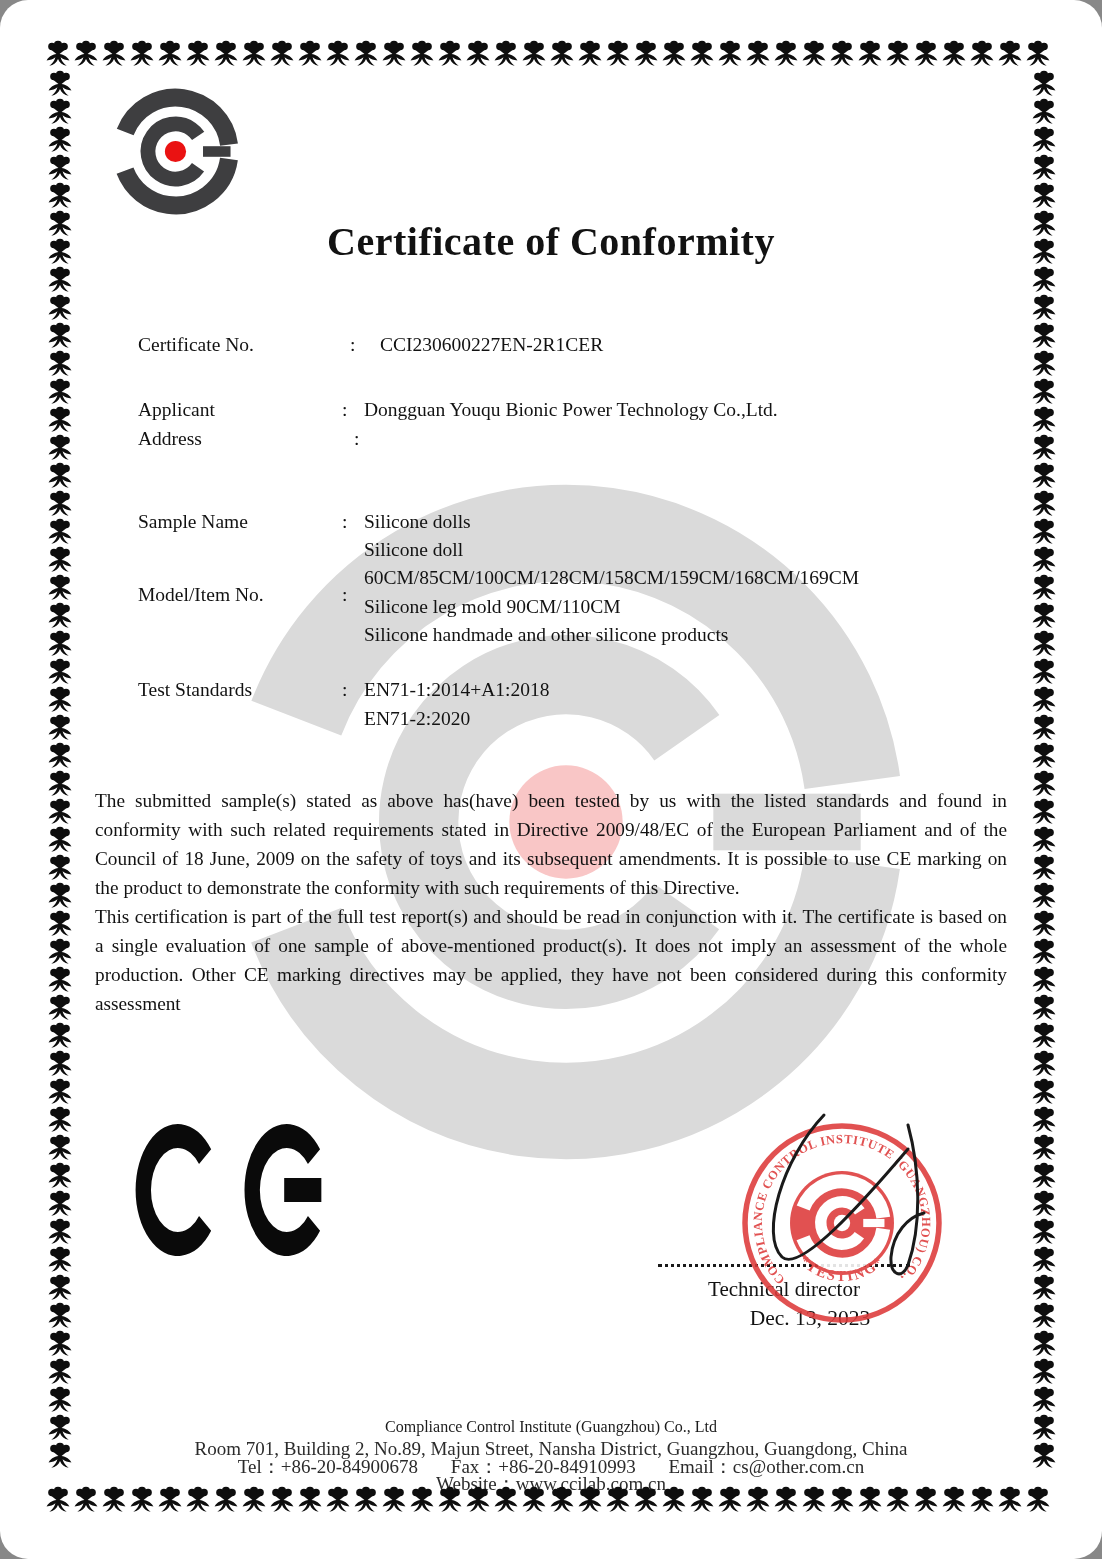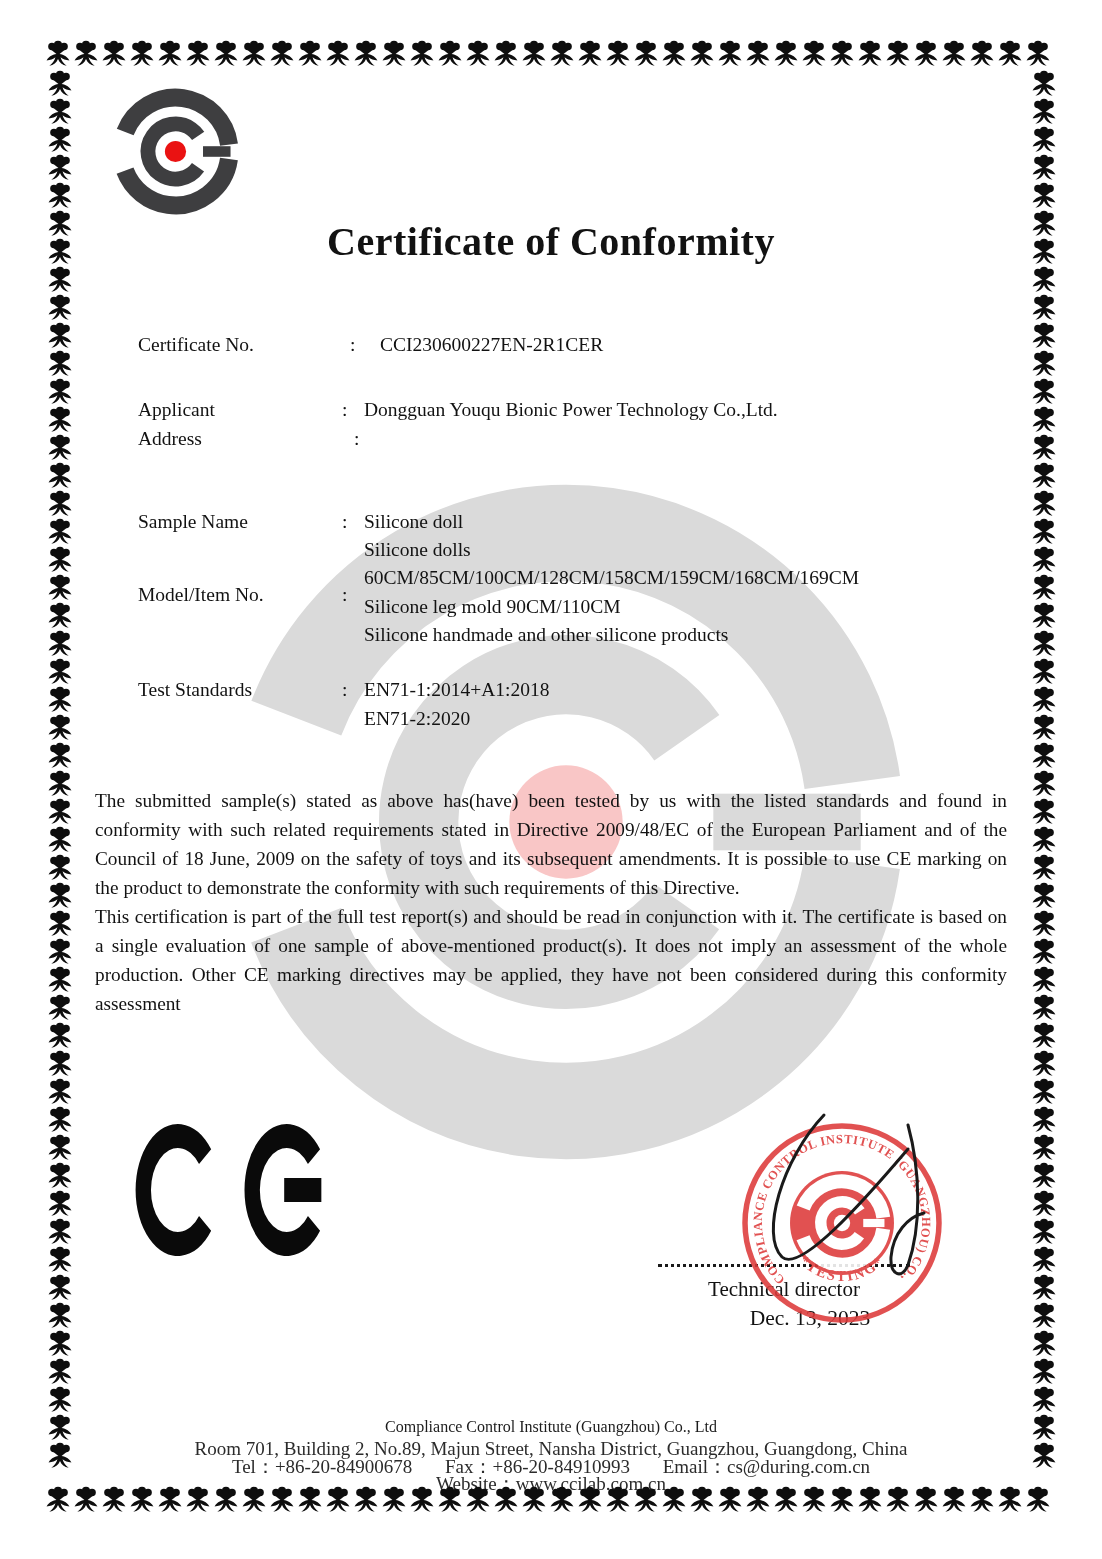--- a/index.html
+++ b/index.html
@@ -1,19 +1,19 @@
 <!DOCTYPE html>
 <html><head>
 <meta charset="utf-8">
 <style>
   html,body{margin:0;padding:0;background:#888;}
   .page{
     position:relative; width:1102px; height:1559px; margin:0 auto;
     background:#ffffff; overflow:hidden;
-    font-family:"Liberation Serif", serif; color:#121212;
+    font-family:"Liberation Serif", serif; color:#121212;border-radius:28px;
   }
   
   .border-strip{position:absolute; display:flex; z-index:4; pointer-events:none;}
   .border-strip.h{flex-direction:row;}
   .border-strip.v{flex-direction:column;}
   .border-strip svg{width:28px;height:28px;flex:none;fill:#0e0e0e;}
   #border-top   {left:44px; top:40px;}
   #border-bottom{left:44px; top:1486px;}
   #border-left  {left:46px; top:70px;}
   #border-right {left:1030px; top:70px;}
@@ -1322,22 +1322,22 @@
   <div id="group-sample">
     <div class="abs-label" id="label-sample">
       <span class="flabel">Sample Name</span>
       <span class="fcolon">:</span>
     </div>
     <div class="abs-label" id="label-model">
       <span class="flabel">Model/Item No.</span>
       <span class="fcolon">:</span>
     </div>
     <div class="vstack">
+      <div>Silicone dolls</div>
       <div>Silicone doll</div>
-      <div>Silicone dolls</div>
       <div>60CM/85CM/100CM/128CM/158CM/159CM/168CM/169CM</div>
       <div>Silicone leg mold 90CM/110CM</div>
       <div>Silicone handmade and other silicone products</div>
     </div>
   </div>
 
   <div class="frow" id="row-test">
     <span class="flabel">Test Standards</span>
     <span class="fcolon">:</span>
     <span class="fvalue">
@@ -1386,20 +1386,20 @@
       <path d="M 196,22 C 208,66 210,122 196,162 C 190,177 178,172 179,154 C 181,130 196,114 212,110"></path>
     </g>
   </svg>
 
   <div class="footer">
     <div class="company">Compliance Control Institute (Guangzhou) Co., Ltd</div>
     <div class="small">Room 701, Building 2, No.89, Majun Street, Nansha District, Guangzhou, Guangdong, China</div>
     <div class="small">
       <span class="seg"><span>Tel：</span><span>+86-20-84900678</span></span>
       <span class="seg"><span>Fax：</span><span>+86-20-84910993</span></span>
-      <span class="seg"><span>Email：</span><span>cs@during.com.cn</span></span>
+      <span class="seg"><span>Email：</span><span>cs@other.com.cn</span></span>
     </div>
     <div class="small">
       <span>Website：</span><span>www.ccilab.com.cn</span>
     </div>
   </div>
 
 </div>
 
 </body></html>

